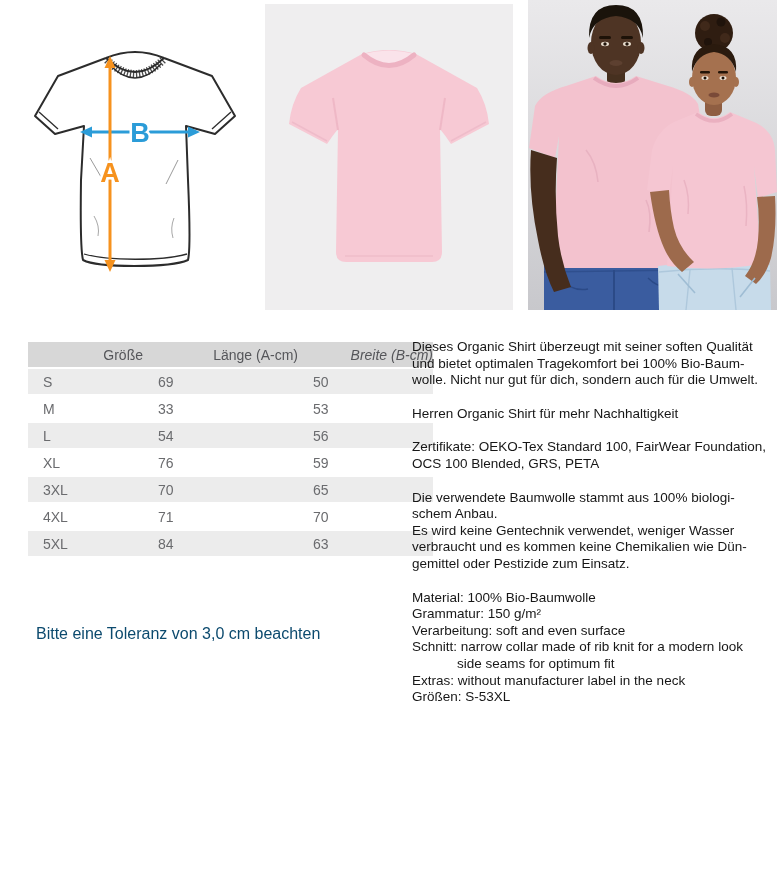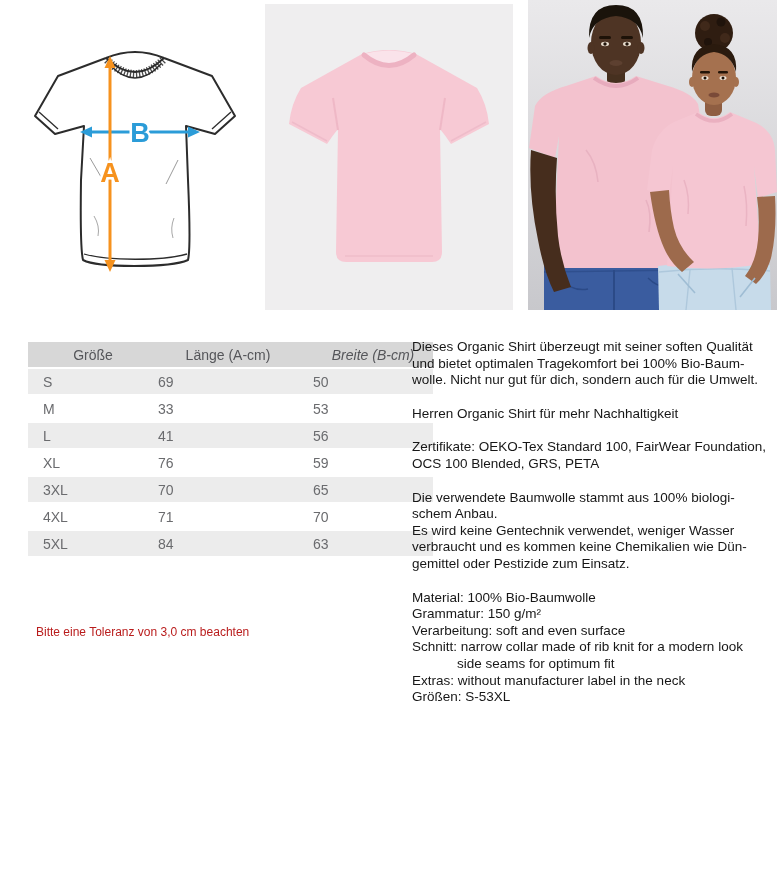--- a/index.html
+++ b/index.html
@@ -16,29 +16,29 @@
   
   .size-table{
     position:absolute;left:28px;top:340px;width:360px;
     border-collapse:separate;border-spacing:0 2px;table-layout:fixed;
     font-size:14px;
   }
   .size-table th{width:100px;}
   .size-table th:nth-child(2){width:140px;}
   .size-table th:nth-child(3){width:120px;font-style:italic;}
   .size-table th{
-    background:#d7d7d7;color:#55565a;font-weight:normal;text-align:center;
+    background:#d7d7d7;color:#55565a;font-weight:normal;text-align:right;
     height:25px;padding:0 0 0 15px;
   }
   .size-table td{
     color:#6a6b6e;text-align:left;height:25px;padding:0 0 0 15px;background:#ffffff;
   }
   .size-table tbody tr:nth-child(odd) td{background:#ececec;}
   
-  .note{position:absolute;left:36px;top:625px;font-size:12px;color:#b91c1c;}
+  .note{position:absolute;left:36px;top:625px;font-size:16px;color:#0c4a6e;}
   
   .desc{position:absolute;left:412px;top:339px;width:370px;font-size:13.5px;line-height:16.6px;color:#171717;}
   .desc p{margin:0 0 17px 0;white-space:pre-wrap;}
 </style>
 </head>
 <body>
 
 <div class="canvas">
 
   <div class="diagram">
@@ -193,21 +193,21 @@
         <td>69</td>
         <td>50</td>
       </tr>
       <tr>
         <td>M</td>
         <td>33</td>
         <td>53</td>
       </tr>
       <tr>
         <td>L</td>
-        <td>41</td>
+        <td>54</td>
         <td>56</td>
       </tr>
       <tr>
         <td>XL</td>
         <td>76</td>
         <td>59</td>
       </tr>
       <tr>
         <td>3XL</td>
         <td>70</td>

